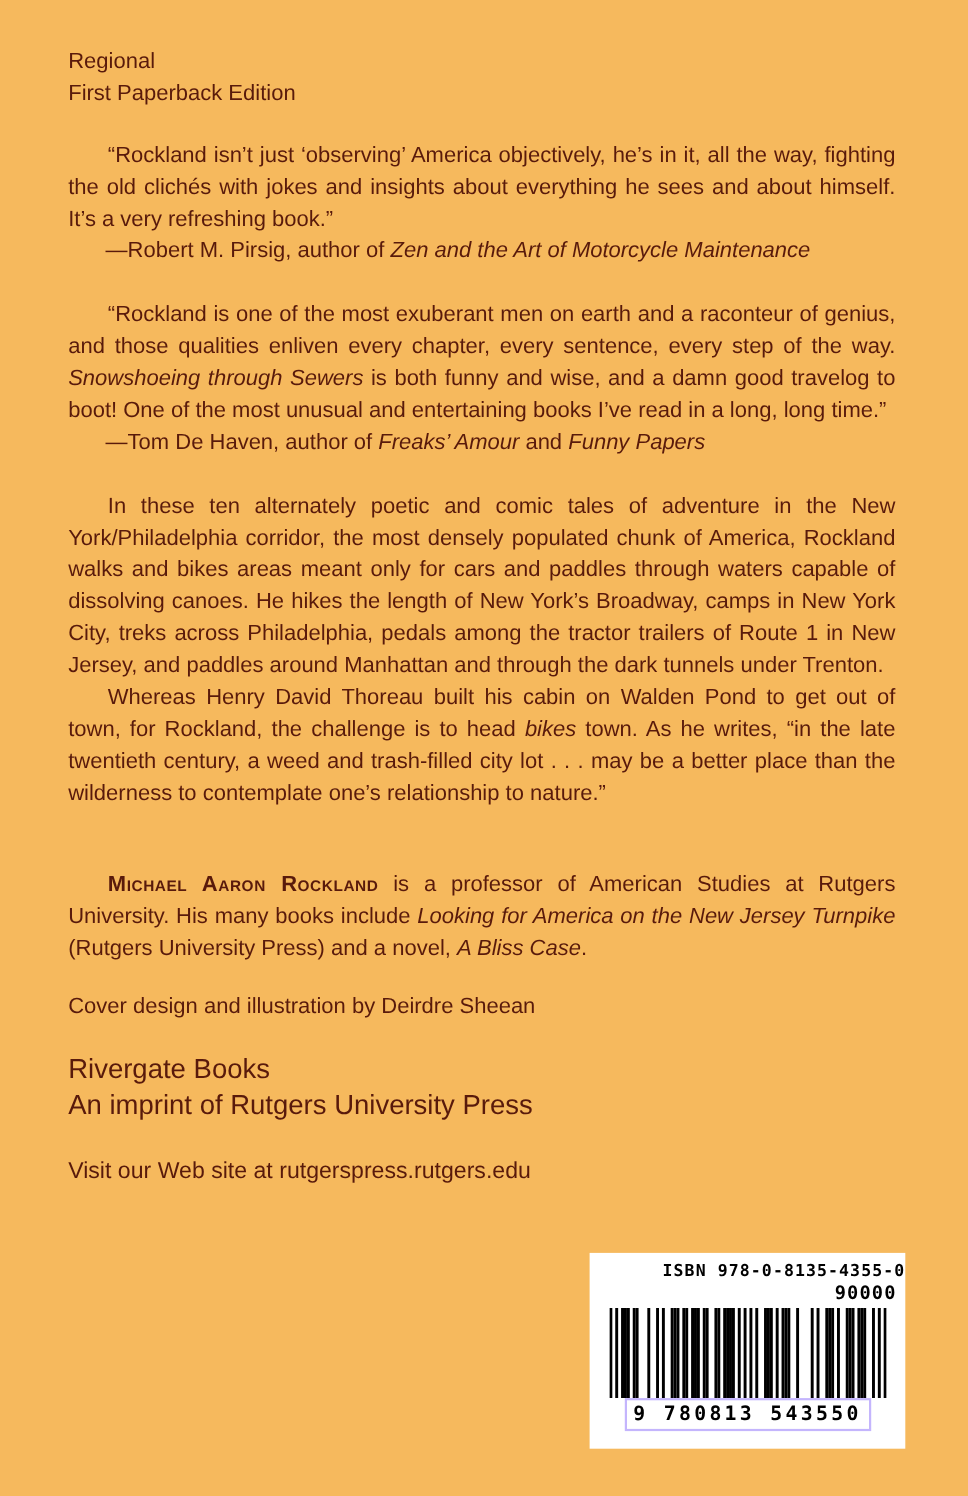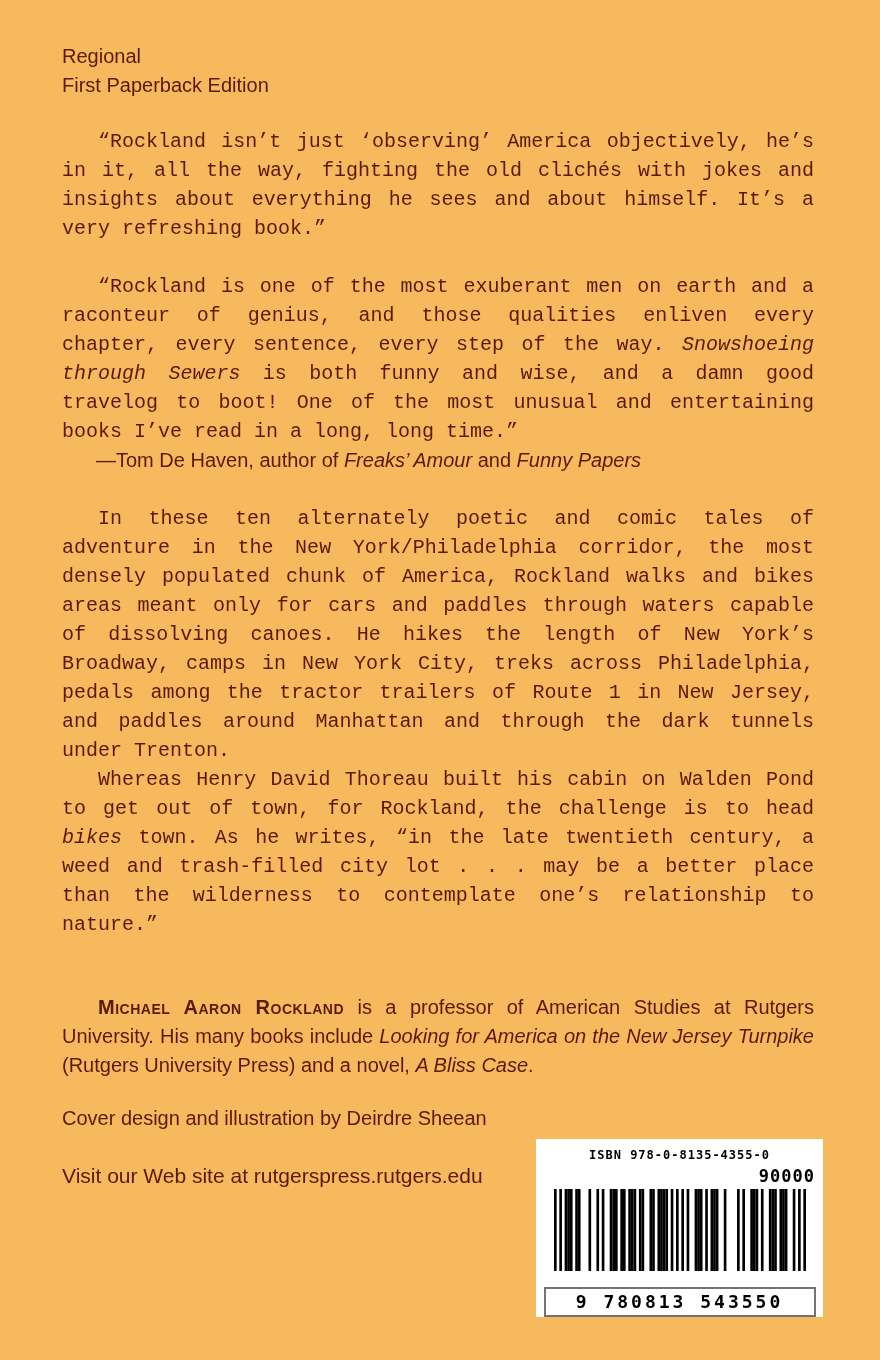--- a/index.html
+++ b/index.html
@@ -11,80 +11,85 @@
     background:#F6B95D;
     color:#591A0B;
     font-family:"Liberation Sans", sans-serif;
     overflow:hidden;
   }
   .content { padding:42px 66px 0 62px; font-size:20px; line-height:29px; }
   .toplines div { white-space:nowrap; }
   .praise-heading { margin-top:25px; }
   .quote-block { margin-top:27px; }
   .body-text { text-align:justify; }
-  .indent { text-indent:36px;font-family:Liberation Mono, monospace; }
+  .indent { text-indent:36px; }
   .attribution { padding-left:34px; }
   .section-gap { margin-top:29px; }
   .bio { margin-top:54px; text-align:justify; text-indent:36px; }
   .bio-name { font-weight:700; font-variant:small-caps; letter-spacing:0.5px; }
   i { font-style:italic; }
   .credit { margin-top:24px; }
   .publisher-block { margin-top:26px; font-size:25px; line-height:33px; }
   .website { margin-top:28px; font-size:21px; }
 
   .barcode-panel {
     position:absolute; right:57px; bottom:43px;
     width:287px; height:178px;
     background:#ffffff; color:#000;
     font-family:"DejaVu Sans Mono", monospace;
     text-align:center;
     padding-top:6px;
   }
-  .isbn-line { font-size:12px; font-weight:bold; letter-spacing:1px; line-height:21px; }
+  .isbn-line { font-size:15px; font-weight:bold; letter-spacing:1px; line-height:21px;text-align:right; }
   .price-line { font-size:17px; font-weight:bold; letter-spacing:1px; line-height:20px; text-align:right; padding-right:8px; }
   .bars { display:block; width:252px; height:82px; margin:3px auto 0 auto; }
   #barcode-svg rect { fill:#000; }
   .digits {
-    width:272px; margin:16px auto;
-    border:2px solid #737373;
+    width:224px; margin:0 auto;
+    border:2px solid #c4b5fd;
     background:#fff;
     font-size:18px; font-weight:bold; letter-spacing:3px;
     line-height:26px;
   }
 </style>
 </head>
 <body>
 
 <div class="cover">
   <div class="content">
 
     <div class="toplines">
       <div>Regional</div>
       <div>First Paperback Edition</div>
     </div>
 
 
     <div class="quote-block">
       <p class="body-text indent">“Rockland isn’t just ‘observing’ America objectively, he’s in it, all the way, fighting the old clichés with jokes and insights about everything he sees and about himself. It’s a very refreshing book.”</p>
+      <p class="attribution"><span>—Robert M. Pirsig, author of </span><i>Zen and the Art of Motorcycle Maintenance</i></p>
     </div>
 
     <div class="quote-block section-gap">
       <p class="body-text indent"><span>“Rockland is one of the most exuberant men on earth and a raconteur of genius, and those qualities enliven every chapter, every sentence, every step of the way. </span><i>Snowshoeing through Sewers</i><span> is both funny and wise, and a damn good travelog to boot! One of the most unusual and entertaining books I’ve read in a long, long time.”</span></p>
       <p class="attribution"><span>—Tom De Haven, author of </span><i>Freaks’ Amour</i><span> and </span><i>Funny Papers</i></p>
     </div>
 
     <div class="section-gap">
       <p class="body-text indent">In these ten alternately poetic and comic tales of adventure in the New York/Philadelphia corridor, the most densely populated chunk of America, Rockland walks and bikes areas meant only for cars and paddles through waters capable of dissolving canoes. He hikes the length of New York’s Broadway, camps in New York City, treks across Philadelphia, pedals among the tractor trailers of Route 1 in New Jersey, and paddles around Manhattan and through the dark tunnels under Trenton.</p>
       <p class="body-text indent"><span>Whereas Henry David Thoreau built his cabin on Walden Pond to get out of town, for Rockland, the challenge is to head </span><i>bikes</i><span> town. As he writes, “in the late twentieth century, a weed and trash-filled city lot . . . may be a better place than the wilderness to contemplate one’s relationship to nature.”</span></p>
     </div>
 
     <p class="bio"><span class="bio-name">Michael Aaron Rockland</span><span> is a professor of American Studies at Rutgers University. His many books include </span><i>Looking for America on the New Jersey Turnpike</i><span> (Rutgers University Press) and a novel, </span><i>A Bliss Case</i><span>.</span></p>
 
     <p class="credit">Cover design and illustration by Deirdre Sheean</p>
 
+    <div class="publisher-block">
+      <div>Rivergate Books</div>
+      <div>An imprint of Rutgers University Press</div>
+    </div>
 
     <p class="website">Visit our Web site at rutgerspress.rutgers.edu</p>
 
   </div>
 
   <div class="barcode-panel">
     <div class="isbn-line">ISBN 978-0-8135-4355-0</div>
     <div class="price-line">90000</div>
     <svg id="barcode-svg" class="bars" preserveAspectRatio="none" xmlns="http://www.w3.org/2000/svg" viewBox="0 0 247.0 82">
         <rect x="0.0" y="0" width="2.6" height="82"></rect>

